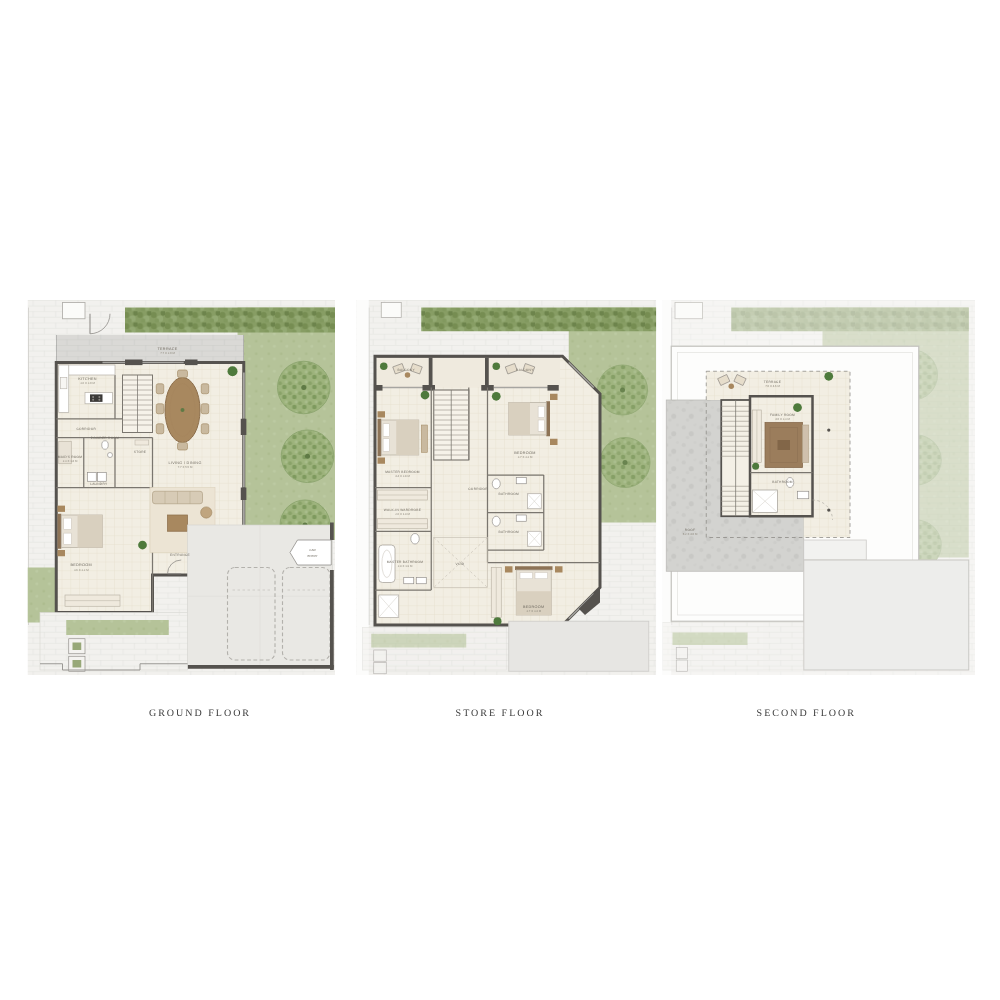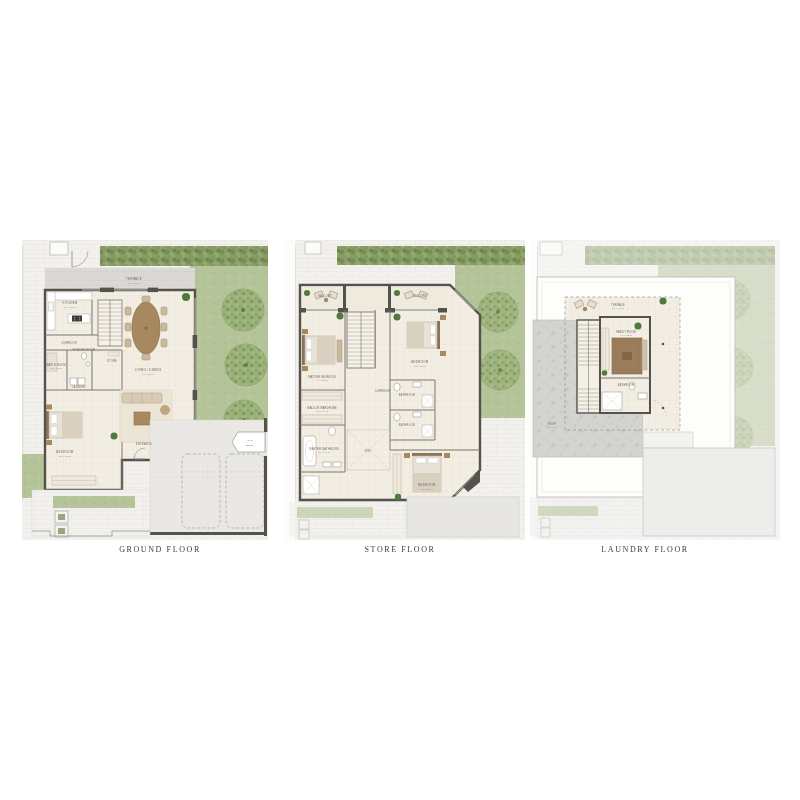--- a/index.html
+++ b/index.html
@@ -1,21 +1,21 @@
 <!DOCTYPE html>
 <html><head>
 <meta charset="utf-8">
 <style>
   html,body{margin:0;padding:0;background:#ffffff;}
   #canvas{position:relative;width:800px;height:800px;background:#ffffff;overflow:hidden;
           font-family:"Liberation Sans",sans-serif;}
   .panel{position:absolute;}
   .panel svg{display:block;}
   .caption{position:absolute;text-align:center;font-family:"Liberation Serif",serif;
-           font-size:8px;letter-spacing:1.6px;color:#3d3d3d;}
+           font-size:8px;letter-spacing:1.6px;color:#3d3d3d;margin-top:21px;}
   .rlabel{font-family:"Liberation Sans",sans-serif;font-size:3px;fill:#6f6a60;letter-spacing:.25px;}
   .rlabel2{font-family:"Liberation Sans",sans-serif;font-size:2.6px;fill:#6f6a60;letter-spacing:.2px;}
   .rdim{font-family:"Liberation Sans",sans-serif;font-size:2.3px;fill:#8d887c;}
   .tiny{font-family:"Liberation Sans",sans-serif;font-size:2.4px;fill:#6f6a60;}
 </style>
 </head>
 <body>
 
 <div id="canvas">
 
@@ -474,15 +474,15 @@
     <text x="96" y="96.4" text-anchor="middle" class="rdim">4.0 X 3.3 M</text>
     <text x="96" y="146" text-anchor="middle" class="rlabel2">BATHROOM</text>
     <text x="22" y="185" text-anchor="middle" class="rlabel2">ROOF</text>
     <text x="22" y="188.4" text-anchor="middle" class="rdim">6.2 X 4.0 M</text>
   </g>
 </svg>
 </div>
 
 <div class="caption" style="left:60px;top:545px;width:200px">GROUND FLOOR</div>
 <div class="caption" style="left:300px;top:545px;width:200px">STORE FLOOR</div>
-<div class="caption" style="left:545px;top:545px;width:200px">LAUNDRY FLOOR</div>
+<div class="caption" style="left:545px;top:545px;width:200px">SECOND FLOOR</div>
 
 </div>
 
 </body></html>

